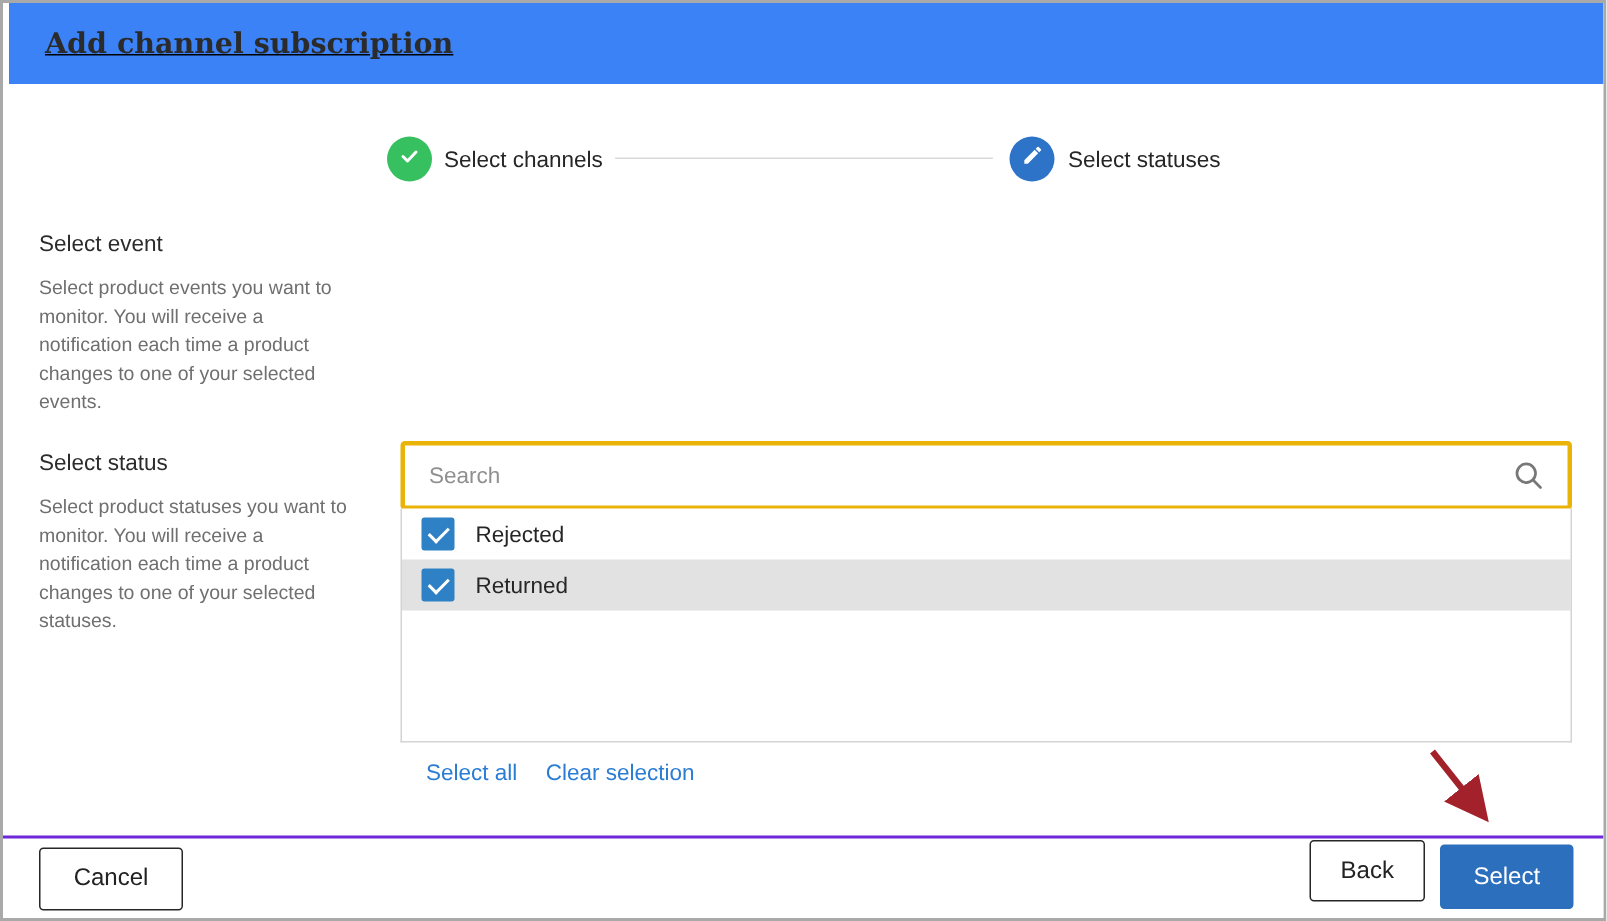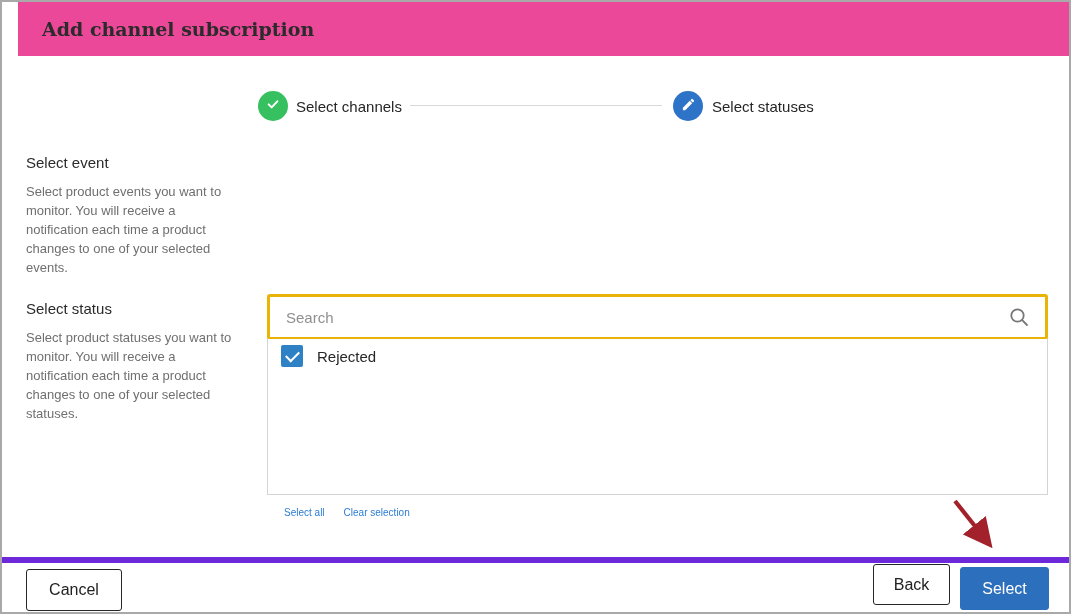--- a/index.html
+++ b/index.html
@@ -18,22 +18,23 @@
   }
   .dialog{
     position:relative;
     width:1071px;height:614px;
     border:2px solid #a9a9a9;
     background:#fff;
     overflow:hidden;
   }
   
   .dlg-header{
-    position:absolute;left:16px;top:0;right:0;height:54px;
-    background:#ec4899;
+    position:absolute;left:4px;top:0;right:0;height:54px;
+    background:#3b82f6;
+    text-decoration:underline;
   }
   .dlg-title{
     font-family:"DejaVu Serif", serif;
     font-size:19px;font-weight:600;color:#2b2b2b;
     line-height:54px;padding-left:24px;
   }
   
   .step-circle{
     position:absolute;width:30px;height:30px;border-radius:50%;
     display:flex;align-items:center;justify-content:center;
@@ -97,27 +98,27 @@
   .status-list{
     position:absolute;left:265px;top:337px;width:781px;height:156px;
     border:1px solid #d4d4d4;border-top:none;background:#fff;
   }
   .status-row{
     height:34px;display:flex;align-items:center;gap:14px;padding-left:13px;
   }
   .status-row.highlighted{background:#e2e2e2;}
   
   .list-links{position:absolute;left:282px;top:505px;display:flex;gap:19px;}
-  .link{font-size:10px;color:var(--link);cursor:pointer;text-decoration:none;}
+  .link{font-size:15px;color:var(--link);cursor:pointer;text-decoration:none;}
   
   .annot-arrow{position:absolute;left:944px;top:494px;width:56px;height:58px;}
   
   .dlg-footer{
     position:absolute;left:0;right:0;bottom:0;height:55px;
-    border-top:6px solid #6d28d9;background:#fff;
+    border-top:2px solid #6d28d9;background:#fff;
   }
   .btn{
     position:absolute;display:flex;align-items:center;justify-content:center;
     font-family:"Liberation Sans", sans-serif;font-size:16px;
     border-radius:3px;cursor:pointer;background:#fff;
     border:1px solid #262626;color:#222;
   }
   .btn-cancel{left:24px;top:6px;width:96px;height:42px;}
   .btn-back{left:871px;top:1px;width:77px;height:41px;}
   .btn-apply{
@@ -166,20 +167,24 @@
         <line x1="14.2" y1="14.2" x2="19" y2="19" stroke="#777" stroke-width="1.8" stroke-linecap="round"></line>
       </svg>
     </span>
   </div>
 
   <div class="status-list">
     <div class="status-row">
       <span class="checkbox checked"></span>
       <span class="status-label">Rejected</span>
     </div>
+    <div class="status-row highlighted">
+      <span class="checkbox checked"></span>
+      <span class="status-label">Returned</span>
+    </div>
   </div>
 
   <div class="list-links">
     <a class="link">Select all</a>
     <a class="link">Clear selection</a>
   </div>
 
   <svg class="annot-arrow" viewBox="0 0 56 58">
     <defs>
       <marker id="ah" markerWidth="7" markerHeight="7" refX="4.5" refY="3.5" orient="auto">

